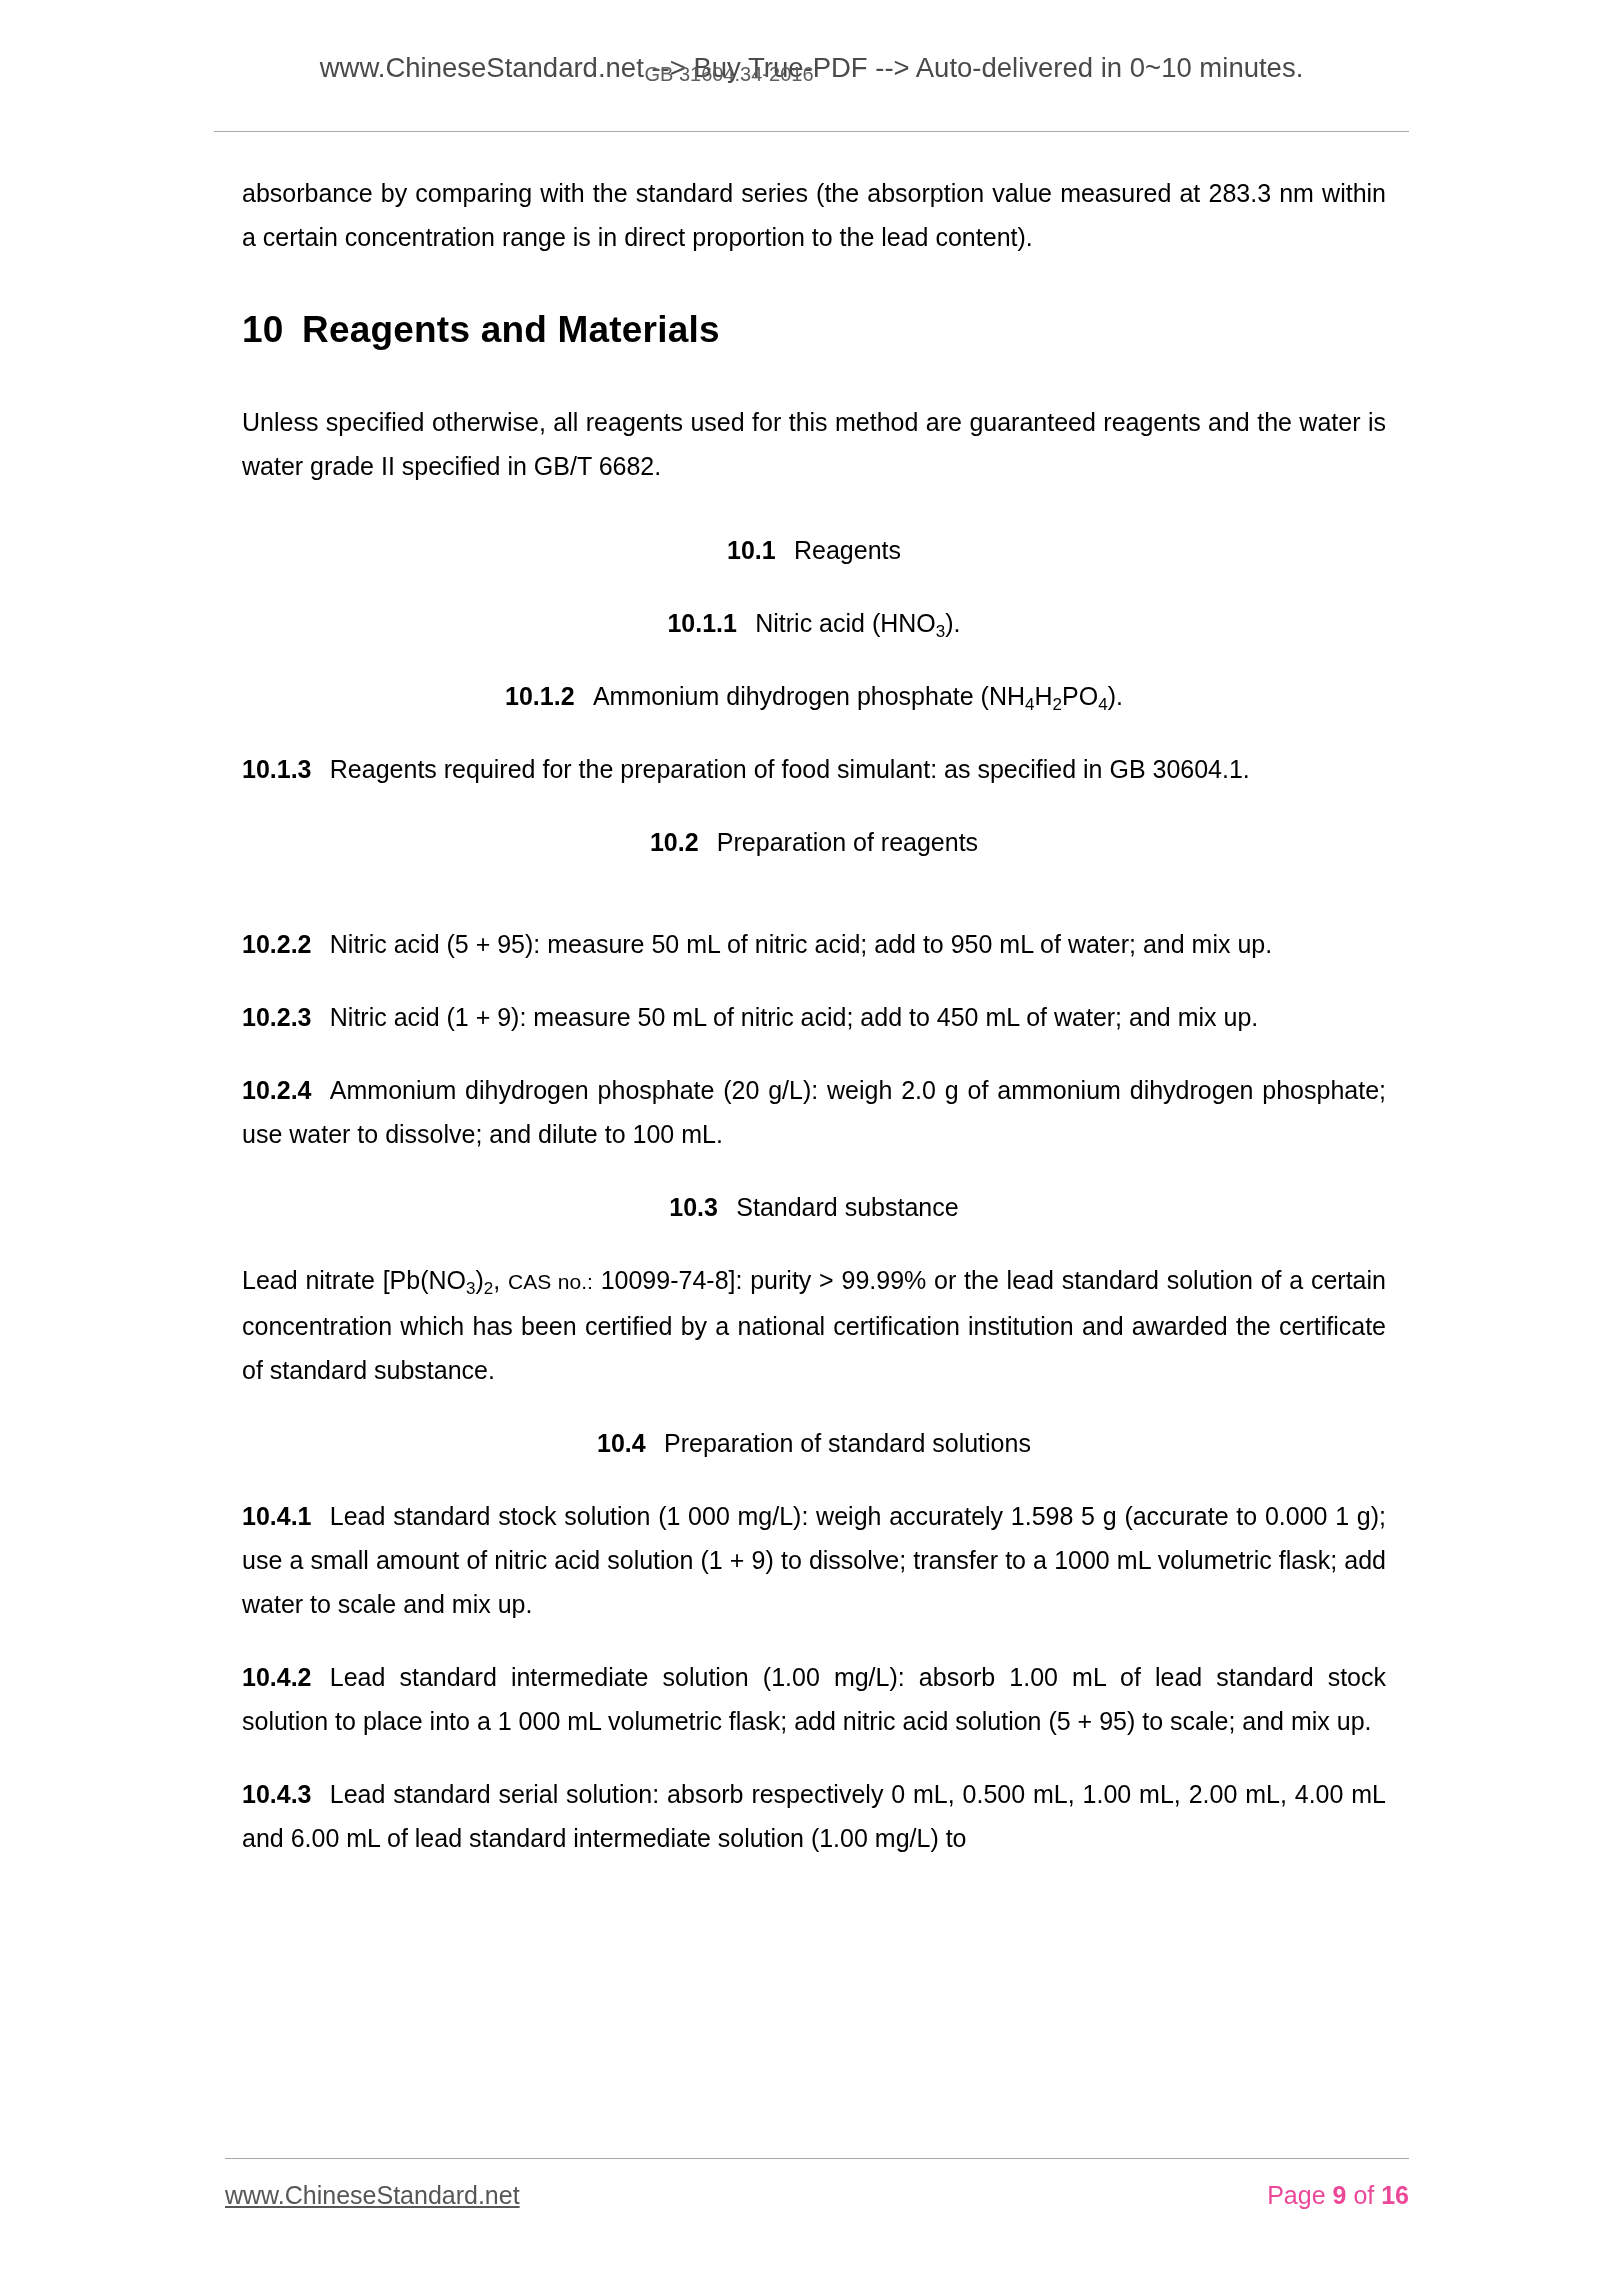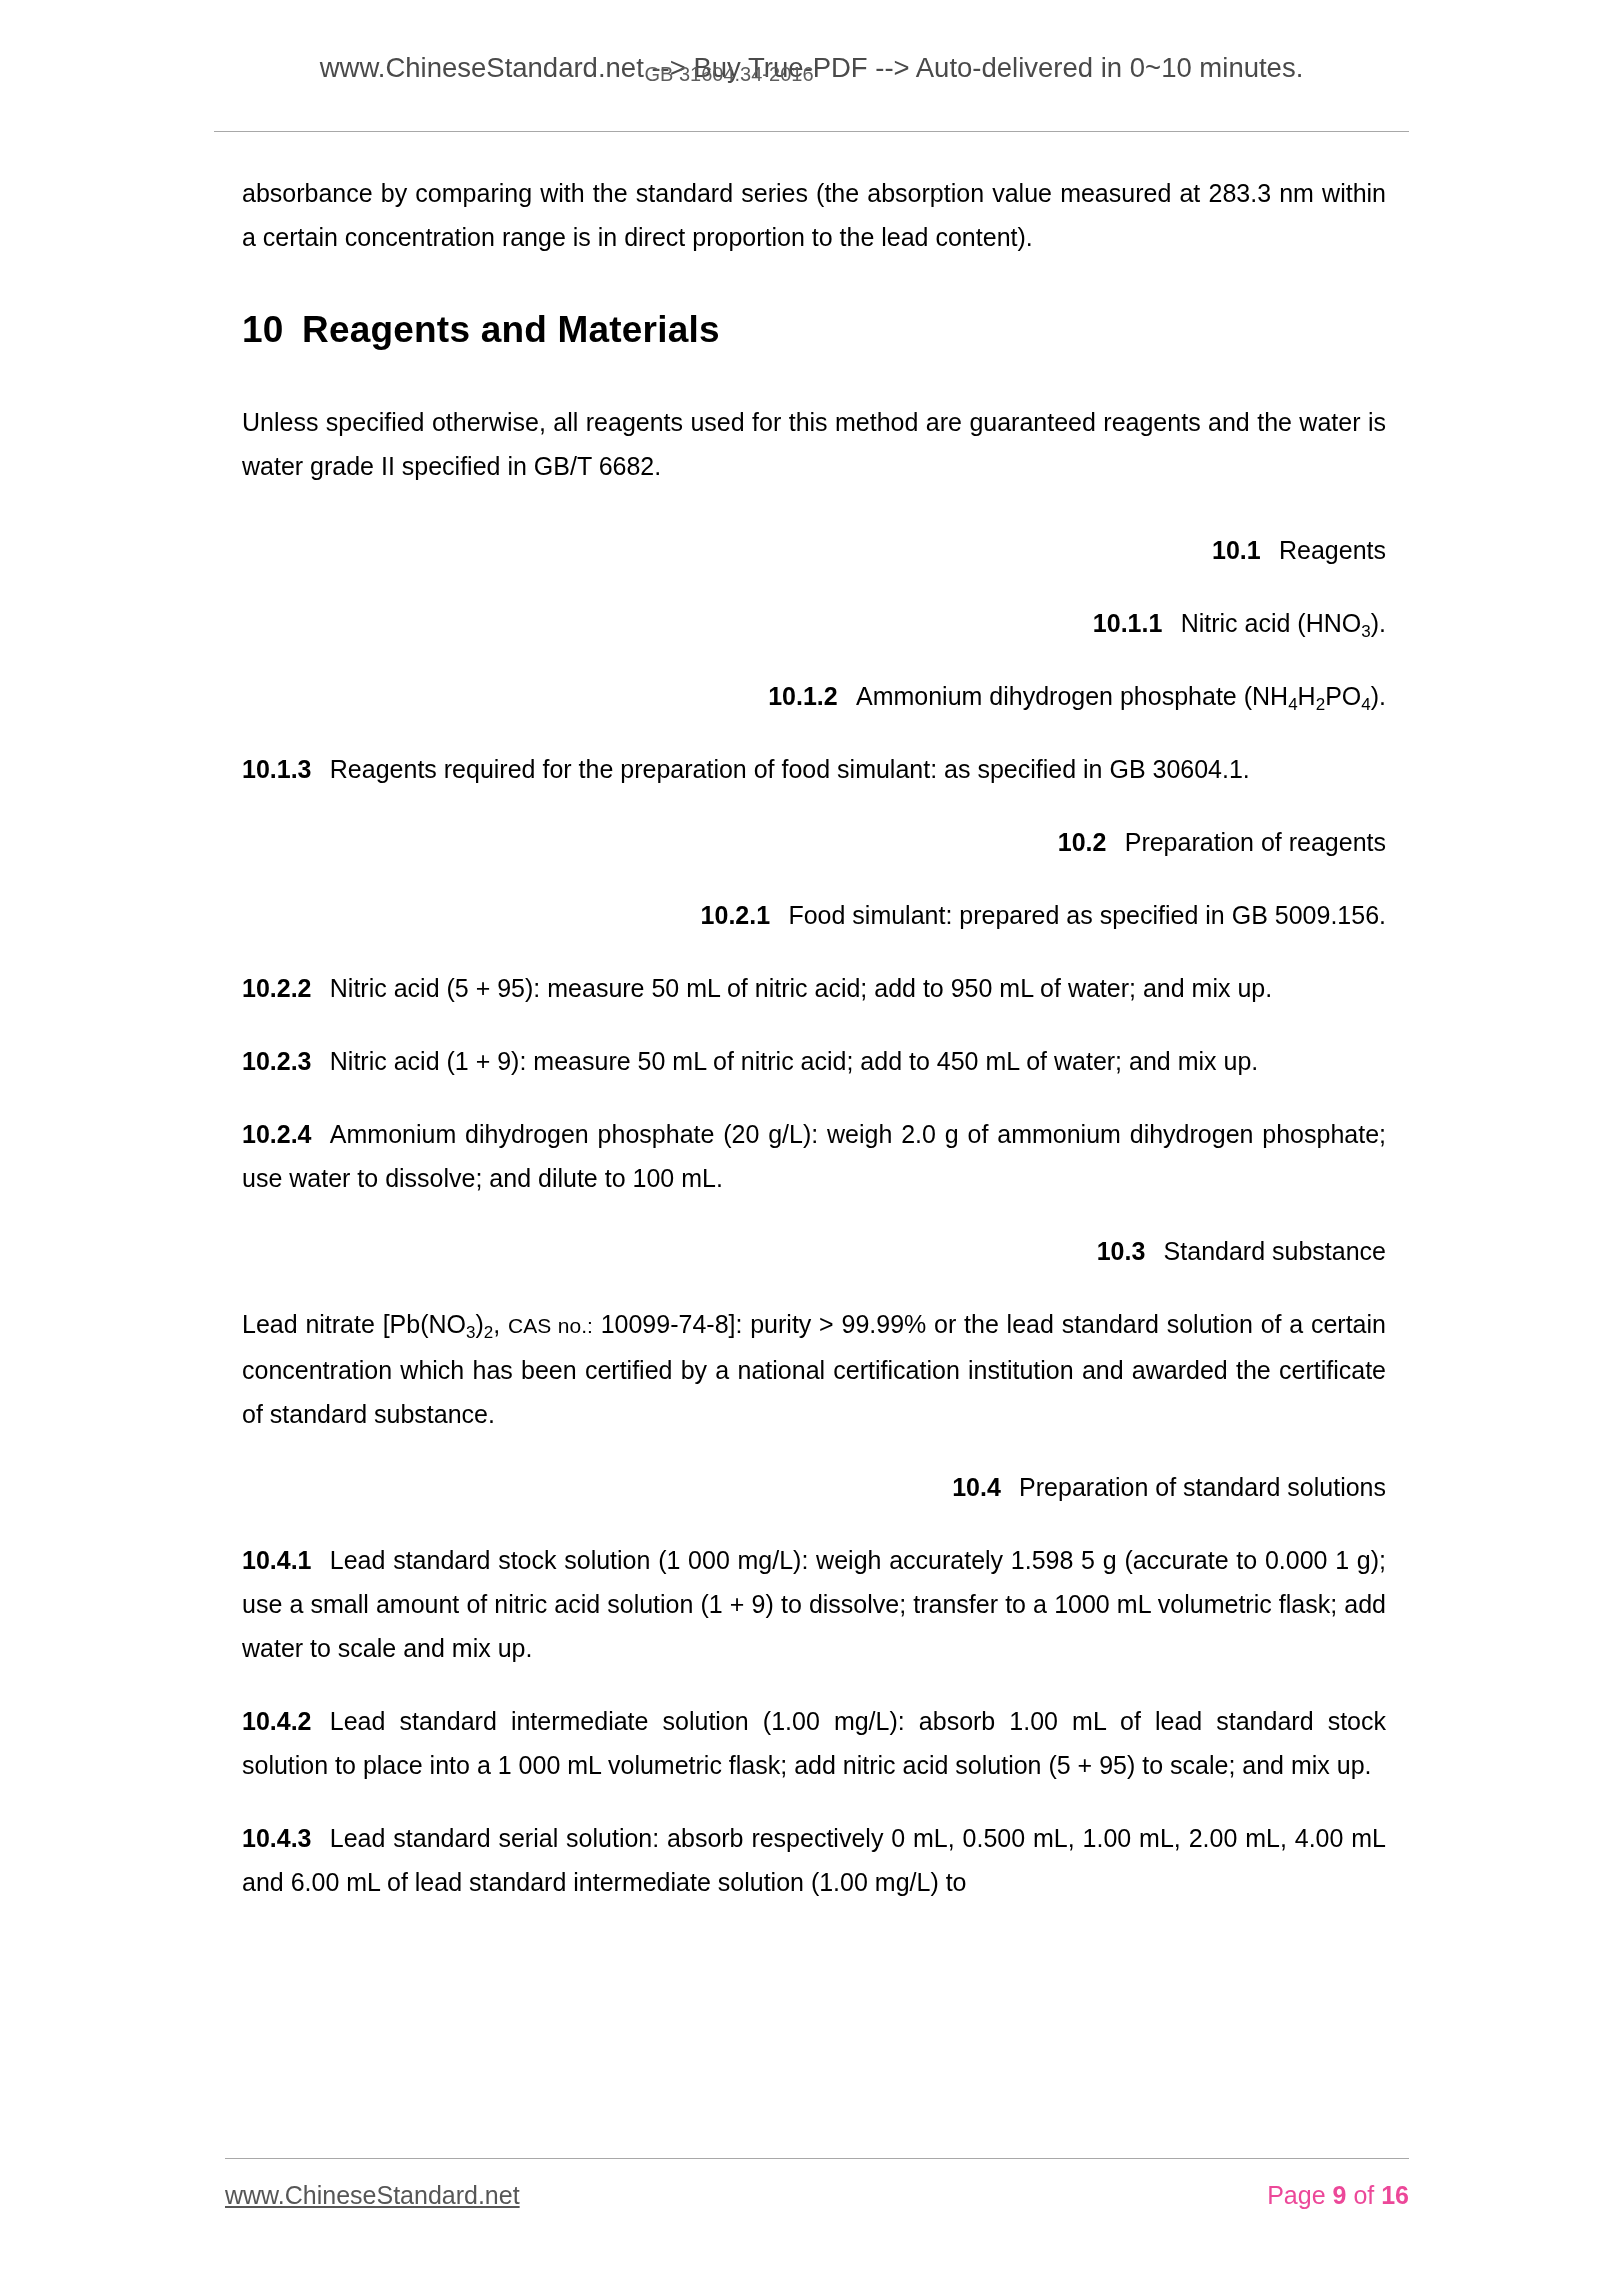--- a/index.html
+++ b/index.html
@@ -68,21 +68,21 @@
   }
 
   p.body {
     margin: 0 0 0 0;
     font-size: 25px;
     line-height: 44px;
     text-align: justify;
     text-justify: inter-word;
     color: #000000;
   }
-  p.body.nojust { text-align: right; }
+  p.body.nojust { text-align: center; }
 
   .gap-sm { height: 29px; }
   .gap-md { height: 40px; }
   .gap-lg { height: 47px; }
 
   h2.section-heading {
     margin: 0;
     font-size: 37px;
     font-weight: bold;
     line-height: 47px;
@@ -189,23 +189,20 @@
     </p>
 
     <div class="gap-sm"></div>
 
     <p class="body nojust">
       <span class="clause-num">10.2</span><span class="sp-3"></span><span>Preparation of reagents</span>
     </p>
 
     <div class="gap-sm"></div>
 
-    <p class="body nojust">
-      <span class="clause-num">10.2.1</span><span class="sp-3"></span><span>Food simulant: prepared as specified in GB 5009.156.</span>
-    </p>
 
     <div class="gap-sm"></div>
 
     <p class="body">
       <span class="clause-num">10.2.2</span><span class="sp-3"></span><span>Nitric acid (5 + 95): measure 50 mL of nitric acid; add to 950 mL of water; and mix up.</span>
     </p>
 
     <div class="gap-sm"></div>
 
     <p class="body">

